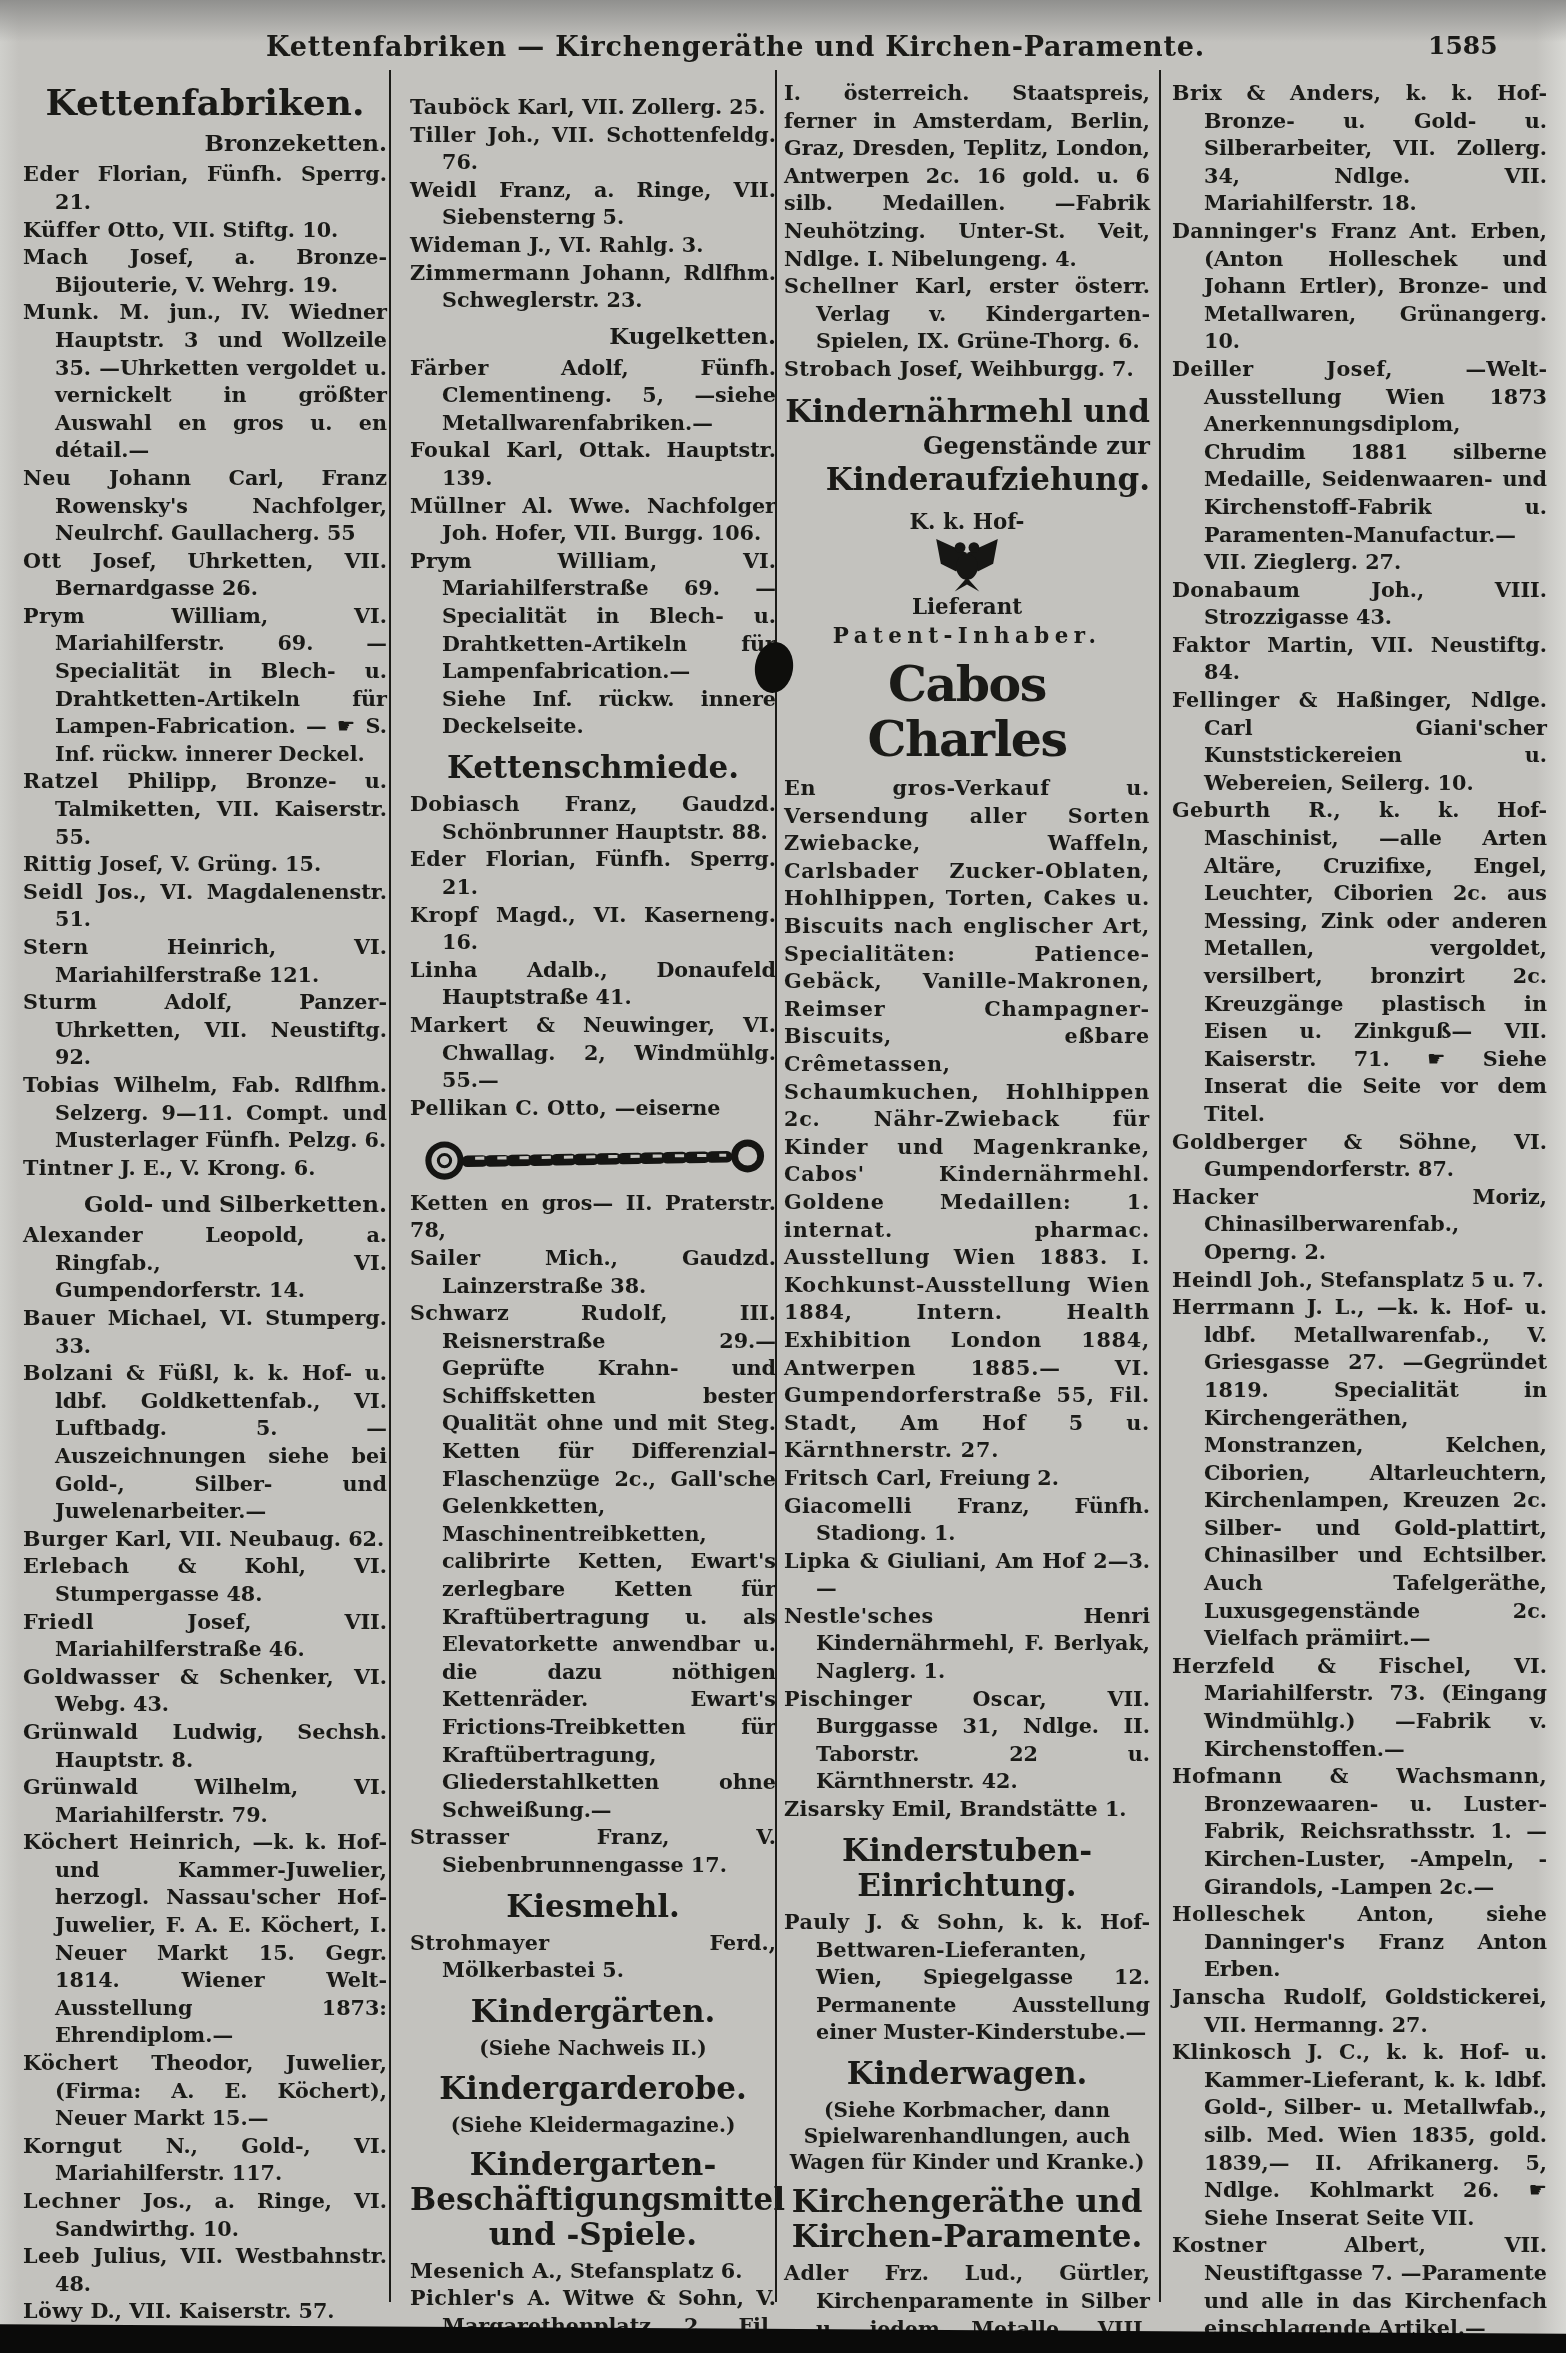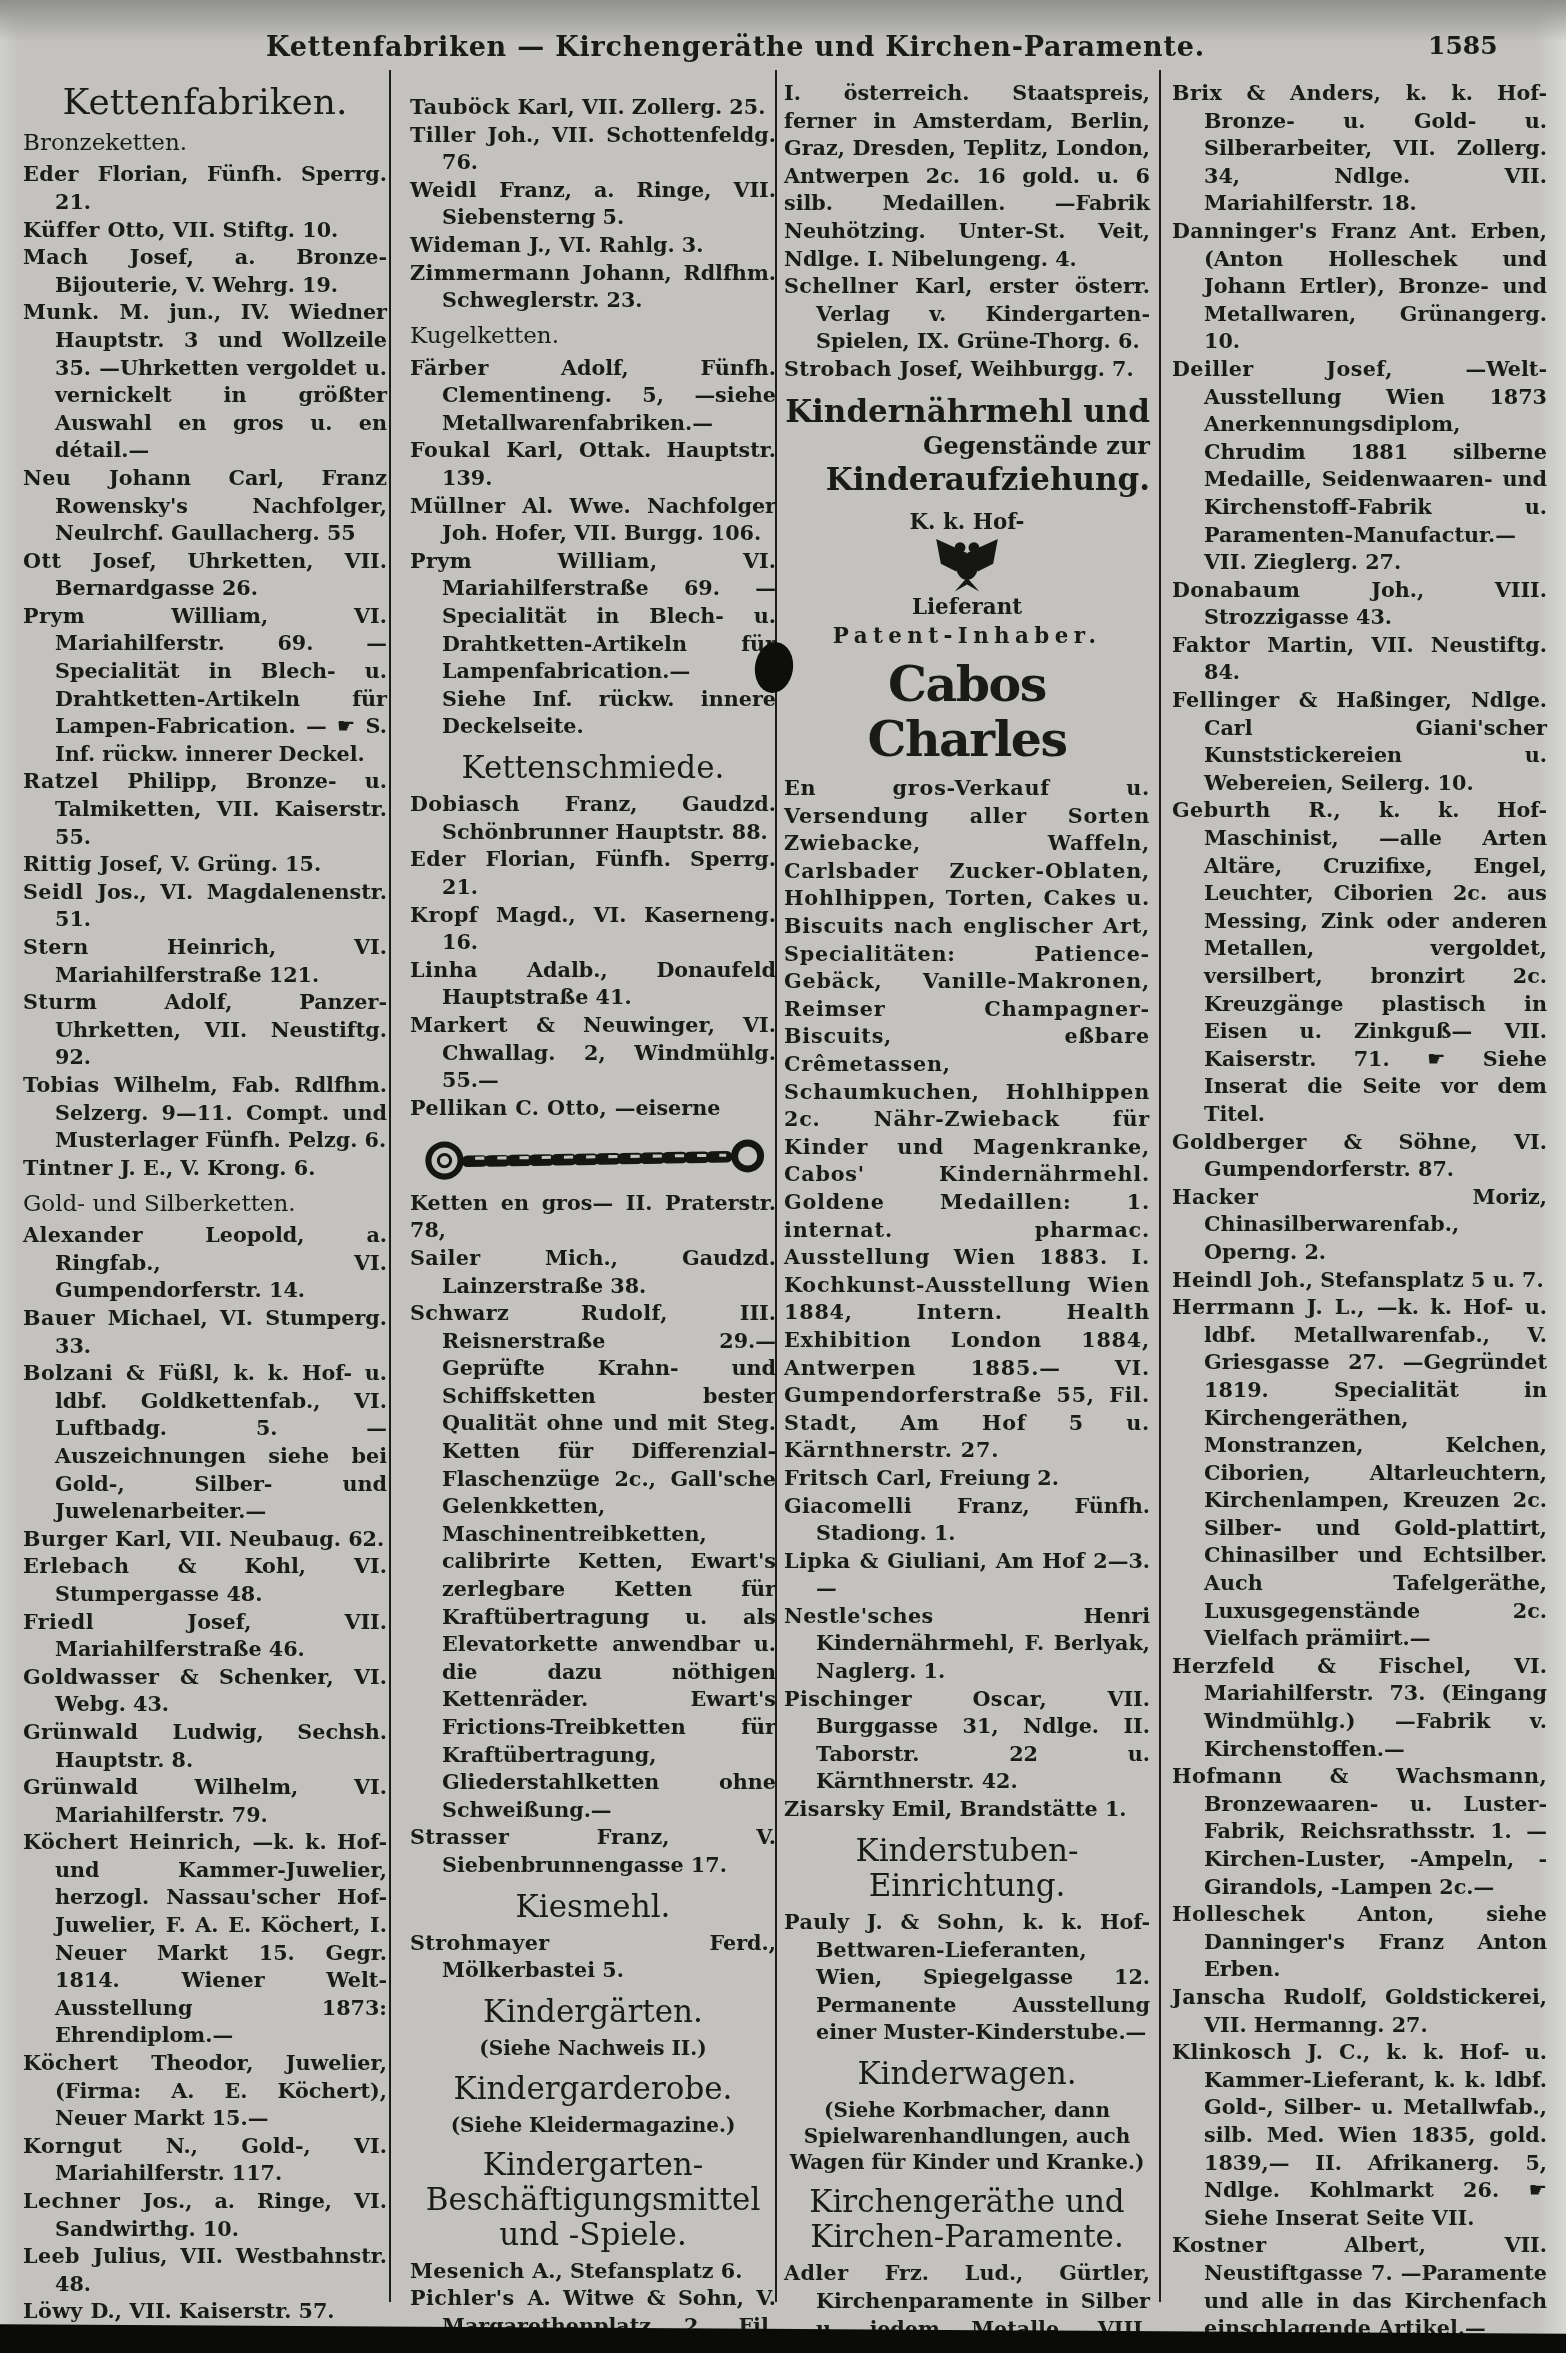--- a/index.html
+++ b/index.html
@@ -19,23 +19,23 @@
   #col1{left:23px;width:364px;}
   #col2{left:410px;width:366px;margin-top:14px;}
   #col3{left:784px;width:366px;}
   #col4{left:1172px;width:375px;}
   .divider{position:absolute;top:70px;width:2.3px;height:2232px;background:#1b1b18;}
   #div1{left:389px;} #div2{left:775px;} #div3{left:1159px;}
   .entry{margin:0;text-align:justify;padding-left:32px;text-indent:-32px;}
   .entry b, .nm{font-weight:bold;}
   .nm{letter-spacing:0.4px;}
   .cont{margin:0;text-align:justify;}
-  .h1{text-align:center;font-weight:normal;font-size:31px;line-height:35px;margin:9.2px 0 6.1px;}
+  .h1{text-align:center;font-weight:bold;font-size:31px;line-height:35px;margin:9.2px 0 6.1px;}
   .h1.xl{font-size:36px;line-height:40px;margin-top:1.5px;}
-  .h2{text-align:left;font-weight:normal;font-size:23px;line-height:27.6px;margin:7.7px 0 4.6px;}
+  .h2{text-align:right;font-weight:bold;font-size:23px;line-height:27.6px;margin:7.7px 0 4.6px;}
   .note{text-align:center;font-size:20px;line-height:26px;margin:0 0 3.1px;}
   .adname{text-align:center;font-weight:bold;font-size:49px;line-height:55px;
           letter-spacing:-1.5px;margin:4.6px 0 7.7px;}
   .adtext{margin:0;text-align:justify;letter-spacing:0.8px;}
   .hgroup{margin:9.2px 0 6.1px;text-align:right;font-weight:bold;}
   .hgroup .lg{font-size:31px;line-height:37px;}
   .hgroup .md{font-size:24px;line-height:31px;}
   .eaglerow{display:flex;align-items:center;justify-content:space-between;
             margin:10.7px 4.6px 0;font-size:21.4px;flex-direction:column;}
   .eaglebelow{text-align:center;font-size:21.4px;letter-spacing:5.4px;margin:1.5px 0 7.7px;}

